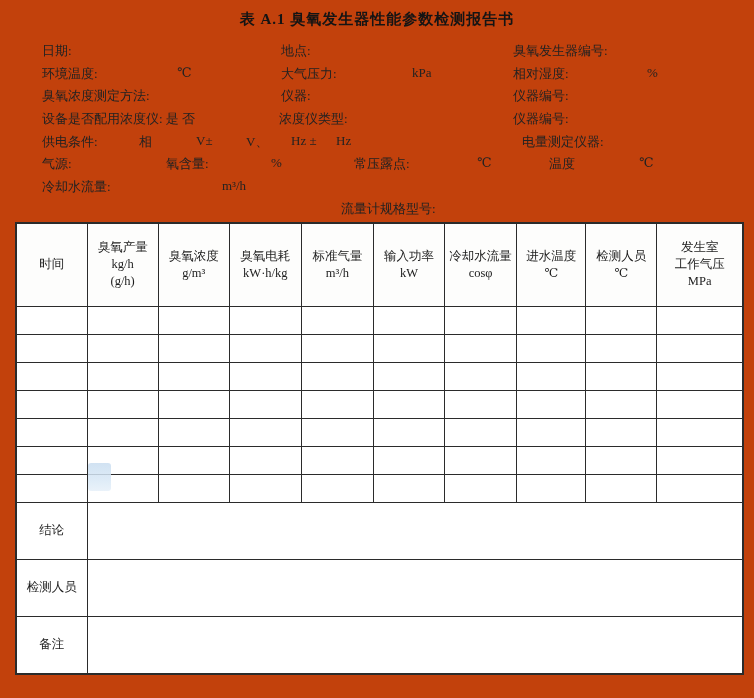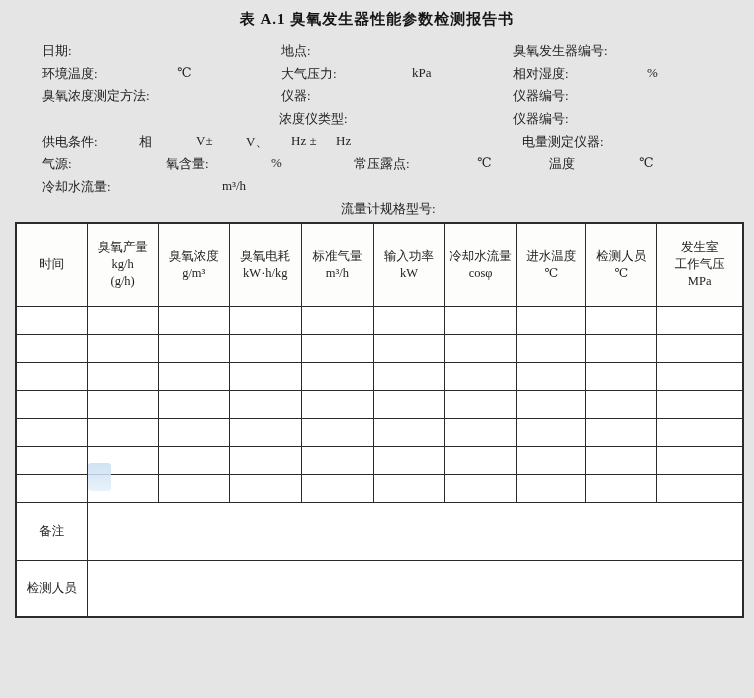--- a/index.html
+++ b/index.html
@@ -1,19 +1,19 @@
 <!DOCTYPE html>
 <html><head>
 <meta charset="utf-8">
 <style>
   html,body{margin:0;padding:0;}
   .page{
     position:relative;
     width:754px;height:698px;
-    background:#e5e5e5;
+    background:#c2410c;
     font-family:"Liberation Serif","DejaVu Serif",serif;
     color:#1f1f1f;
     overflow:hidden;
   }
   .doc-title{
     position:absolute;top:10px;left:0;width:754px;
     text-align:center;
     font-size:15px;font-weight:bold;
     letter-spacing:1px;
     color:#141414;
@@ -73,20 +73,21 @@
       <span class="f" style="left:412px">kPa</span>
       <span class="f" style="left:513px">相对湿度:</span>
       <span class="f" style="left:647px">%</span>
     </div>
     <div class="info-line" style="top:45px">
       <span class="f" style="left:42px">臭氧浓度测定方法:</span>
       <span class="f" style="left:281px">仪器:</span>
       <span class="f" style="left:513px">仪器编号:</span>
     </div>
     <div class="info-line" style="top:68px">
+      <span class="f" style="left:42px">设备是否配用浓度仪: 是 否</span>
       <span class="f" style="left:279px">浓度仪类型:</span>
       <span class="f" style="left:513px">仪器编号:</span>
     </div>
     <div class="info-line" style="top:91px">
       <span class="f" style="left:42px">供电条件:</span>
       <span class="f" style="left:139px">相</span>
       <span class="f" style="left:196px">V±</span>
       <span class="f" style="left:246px">V、</span>
       <span class="f" style="left:291px">Hz ±</span>
       <span class="f" style="left:336px">Hz</span>
@@ -256,26 +257,30 @@
           <td></td>
           <td></td>
           <td></td>
           <td></td>
           <td></td>
           <td></td>
           <td></td>
         </tr>
       </tbody>
     <tbody>
+      <tr class="footer-row" style="height:57px">
+        <td class="flabel">结论</td>
+        <td class="fcontent" colspan="9"></td>
+      </tr>
+      <tr class="footer-row" style="height:57px">
+        <td class="flabel">检测人员</td>
+        <td class="fcontent" colspan="9"></td>
+      </tr>
       <tr class="footer-row" style="height:58px">
         <td class="flabel">备注</td>
         <td class="fcontent" colspan="9"></td>
       </tr>
-      <tr class="footer-row" style="height:57px">
-        <td class="flabel">检测人员</td>
-        <td class="fcontent" colspan="9"></td>
-      </tr>
     </tbody>
   </table>
 
   <div class="artifact"></div>
 
 </div>
 
 </body></html>

